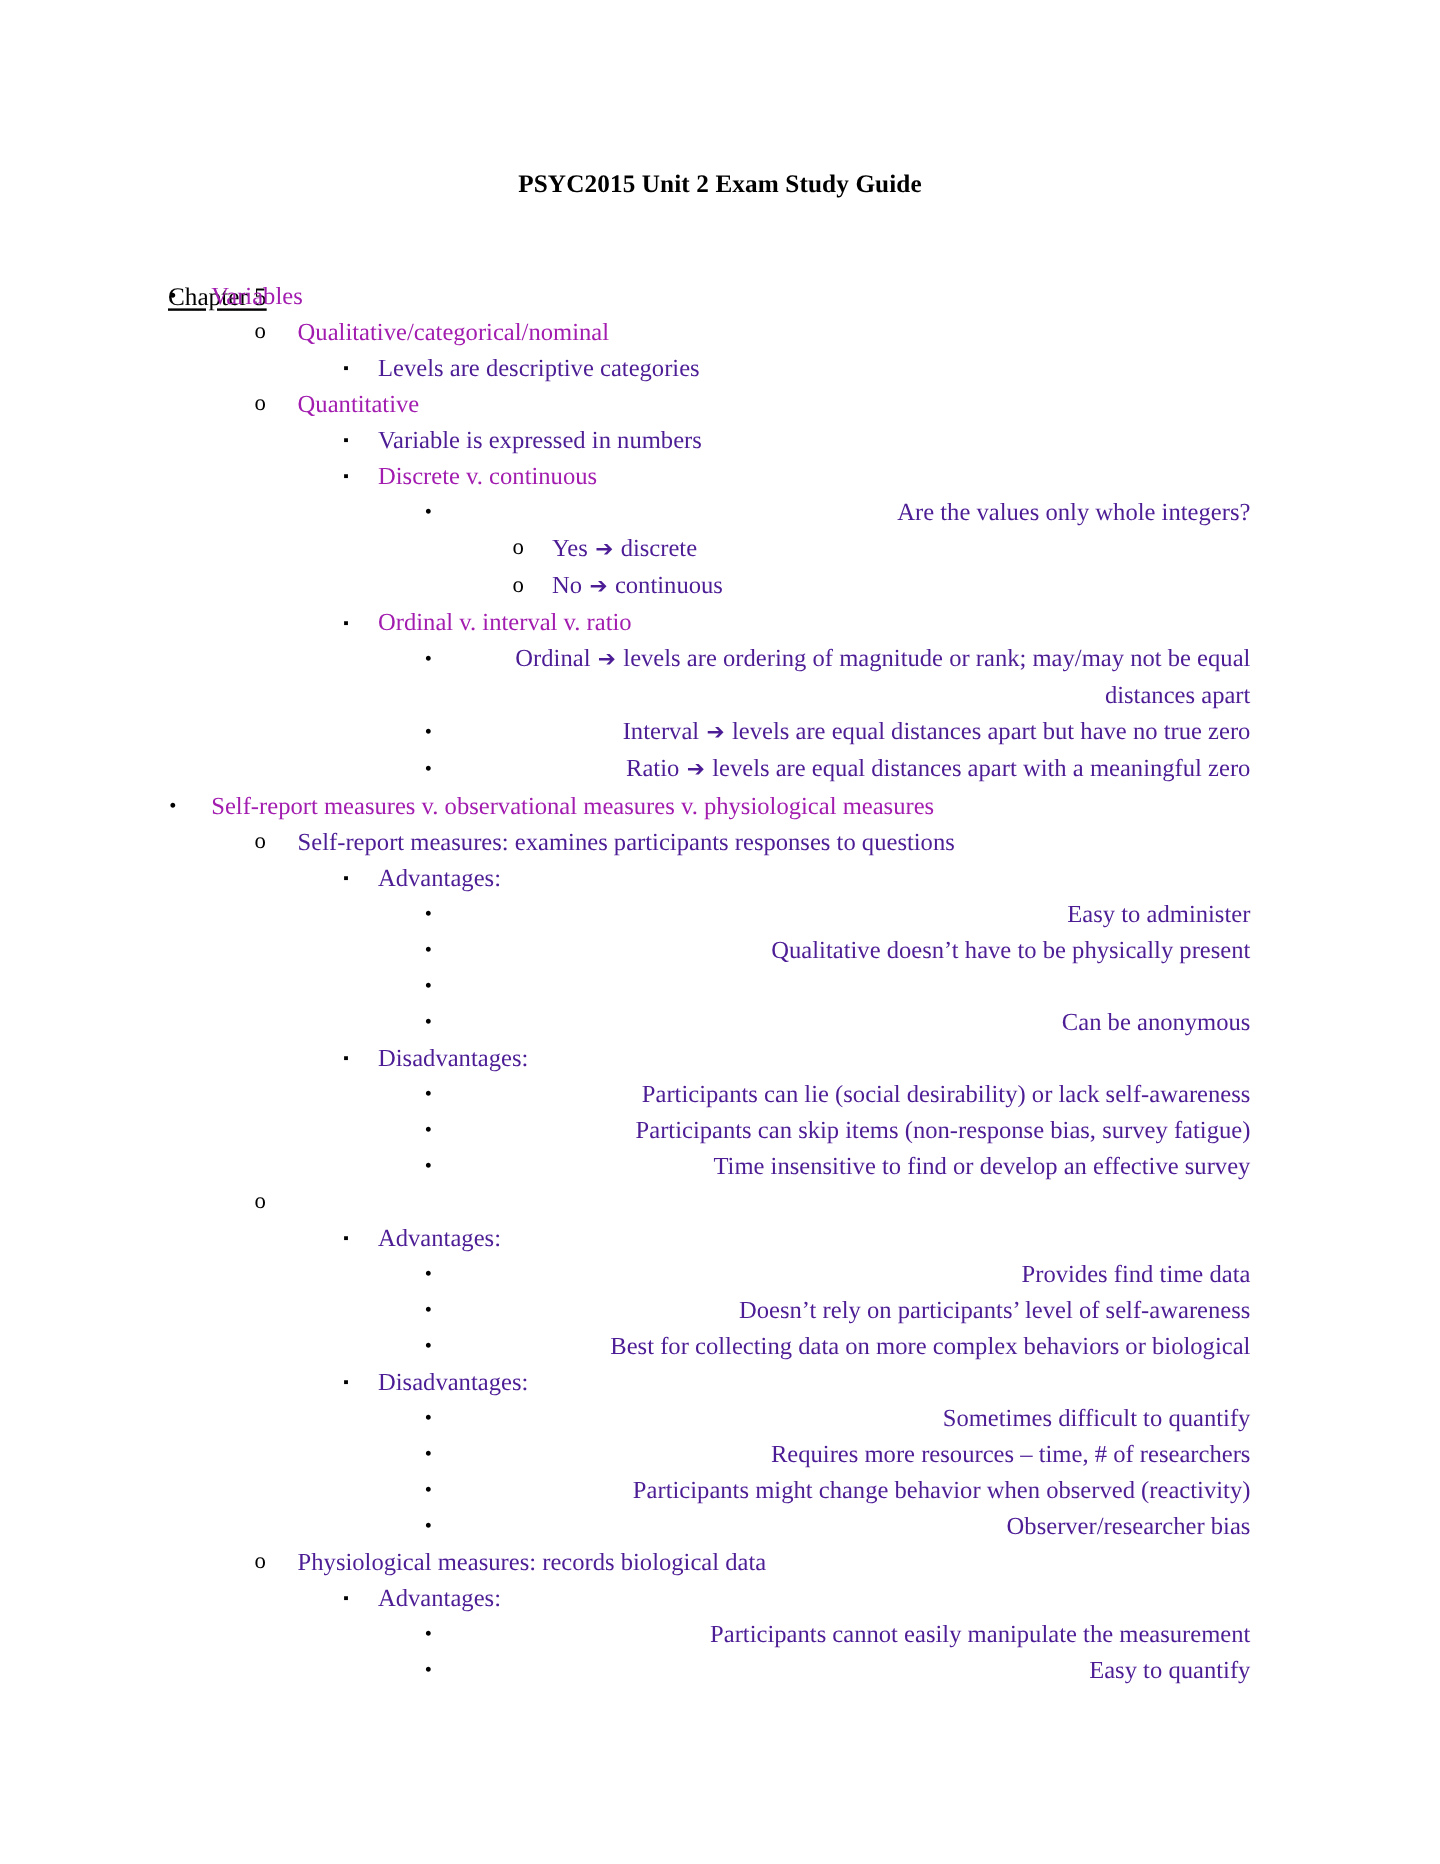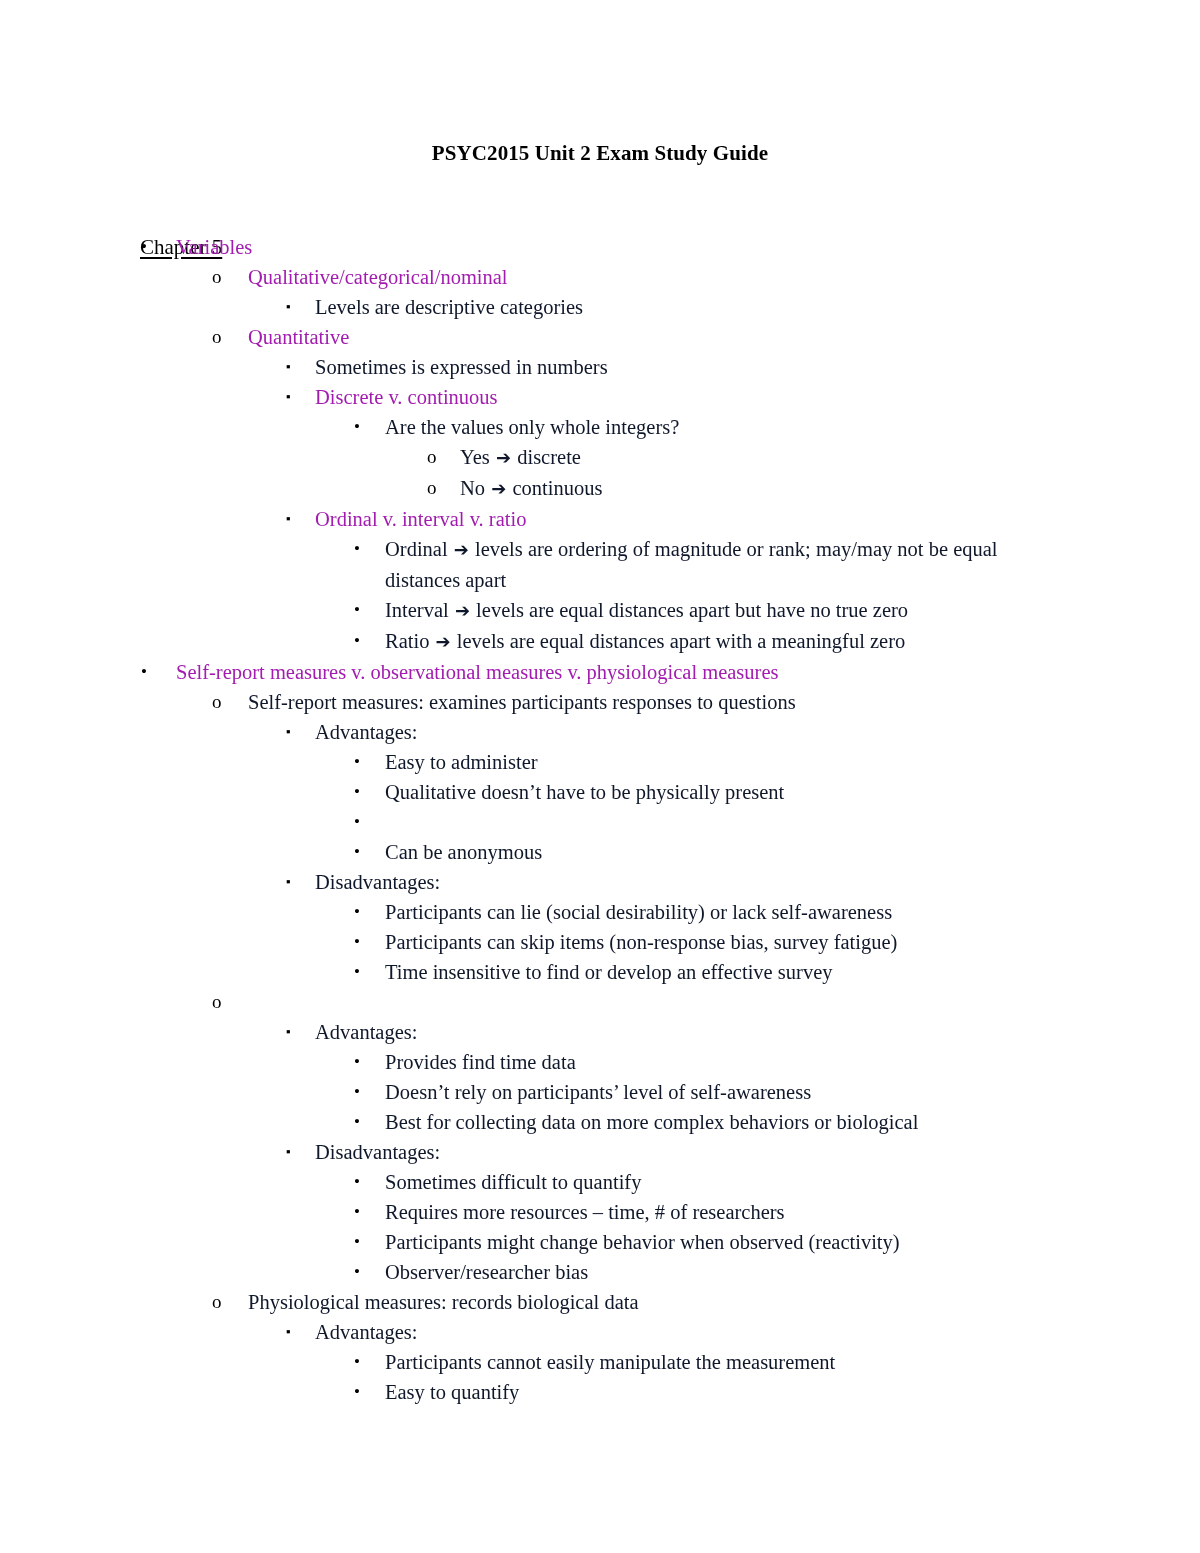--- a/index.html
+++ b/index.html
@@ -85,28 +85,28 @@
   .lvl1 > .bullet { left: 141px; font-size: 17px; }
   .lvl1 > .txt    { margin-left: 176px; margin-right: 152px; }
 
   .lvl2 > .bullet { left: 212px; font-size: 19px; }
   .lvl2 > .txt    { margin-left: 248px; margin-right: 152px; }
 
   .lvl3 > .bullet { left: 286px; font-size: 13px; }
   .lvl3 > .txt    { margin-left: 315px; margin-right: 152px; }
 
   .lvl4 > .bullet { left: 354px; font-size: 17px; }
-  .lvl4 > .txt    { margin-left: 385px; margin-right: 158px; }
+  .lvl4 > .txt    { margin-left: 385px; margin-right: 158px; text-align: right; }
 
   .lvl5 > .bullet { left: 427px; font-size: 19px; }
   .lvl5 > .txt    { margin-left: 460px; margin-right: 158px; }
 
   
   .c-black { color: #a21caf; }
-  .c-teal  { color: #0f172a; }
+  .c-teal  { color: #4c1d95; }
 
   .arrow {
     font-weight: bold;
     font-family: "DejaVu Sans", "Liberation Sans", sans-serif;
     font-size: 18px;
     padding: 0 1px;
   }
 
   .sq { font-size: 13px; position: relative; top: -2px; }
 </style>
@@ -133,21 +133,21 @@
       <div class="item lvl3">
         <span class="bullet sq">▪</span>
         <span class="txt c-teal">Levels are descriptive categories</span>
       </div>
       <div class="item lvl2">
         <span class="bullet">o</span>
         <span class="txt c-black">Quantitative</span>
       </div>
       <div class="item lvl3">
         <span class="bullet sq">▪</span>
-        <span class="txt c-teal">Sometimes is expressed in numbers</span>
+        <span class="txt c-teal">Variable is expressed in numbers</span>
       </div>
       <div class="item lvl3">
         <span class="bullet sq">▪</span>
         <span class="txt c-black">Discrete v. continuous</span>
       </div>
       <div class="item lvl4">
         <span class="bullet">•</span>
         <span class="txt c-teal">Are the values only whole integers?</span>
       </div>
       <div class="item lvl5">

